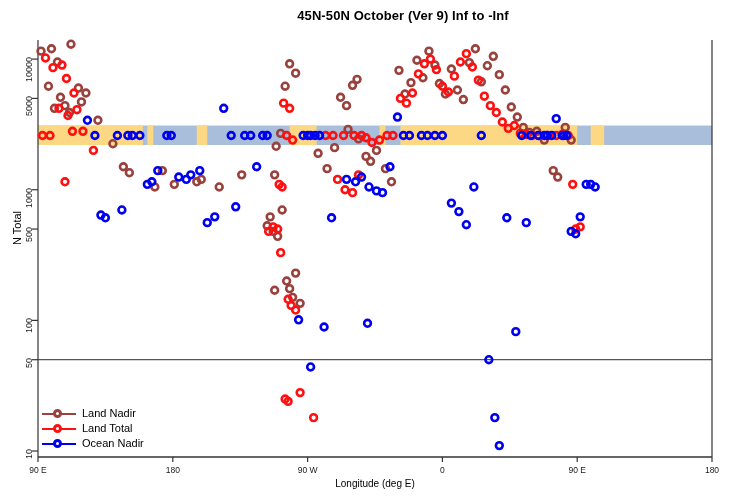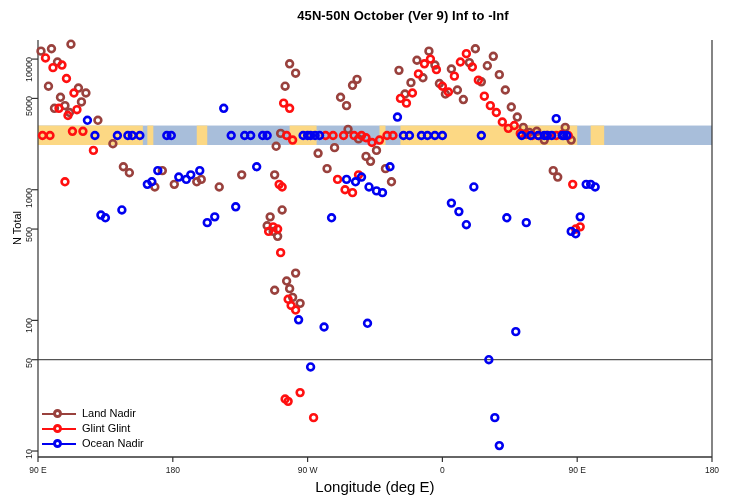--- a/index.html
+++ b/index.html
@@ -36,21 +36,21 @@
     text-align: center;
     font-size: 11px;
     color: #000000;
     transform: rotate(-90deg);
   }
   .xlabel {
     position: absolute;
     left: 0; top: 478px;
     width: 750px;
     text-align: center;
-    font-size: 15px;
+    font-size: 10px;
     color: #000000;
   }
   #plotsvg {
     position: absolute;
     left: 0; top: 0;
   }
   .tick-y {
     position: absolute;
     font-size: 9px;
     color: #1a1a1a;
@@ -415,21 +415,21 @@
           <div class="legend-line" style="background: rgb(153, 65, 61);"></div>
           <div class="legend-mark" style="border-color: rgb(153, 65, 61);"></div>
         </div>
         <div class="legend-label">Land Nadir</div>
       </div>
       <div class="legend-row">
         <div class="legend-key">
           <div class="legend-line" style="background: rgb(255, 16, 16);"></div>
           <div class="legend-mark" style="border-color: rgb(255, 16, 16);"></div>
         </div>
-        <div class="legend-label">Glint Glint</div>
+        <div class="legend-label">Land Total</div>
       </div>
       <div class="legend-row">
         <div class="legend-key">
           <div class="legend-line" style="background: rgb(0, 0, 240);"></div>
           <div class="legend-mark" style="border-color: rgb(0, 0, 240);"></div>
         </div>
         <div class="legend-label">Ocean Nadir</div>
       </div>
     </div>
 

